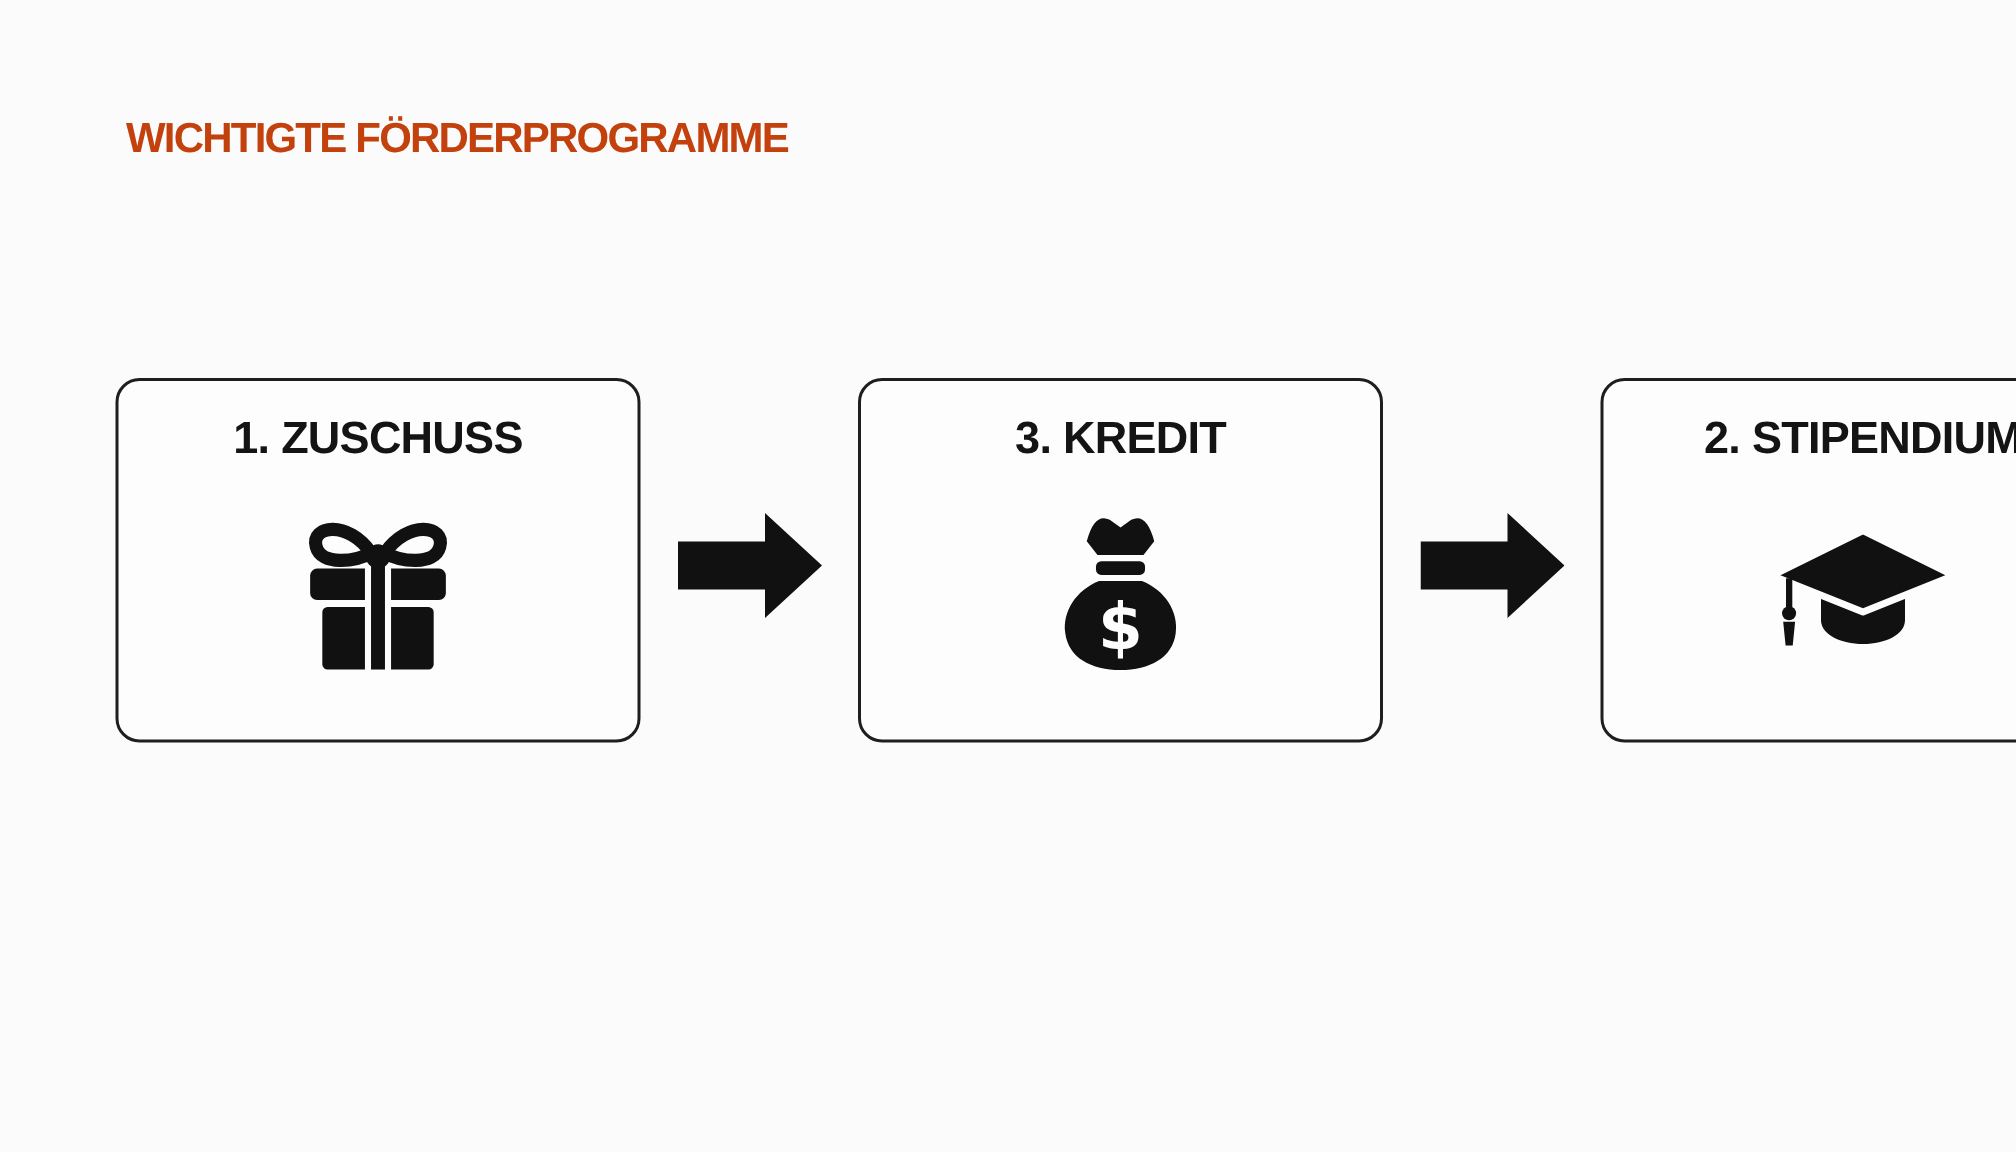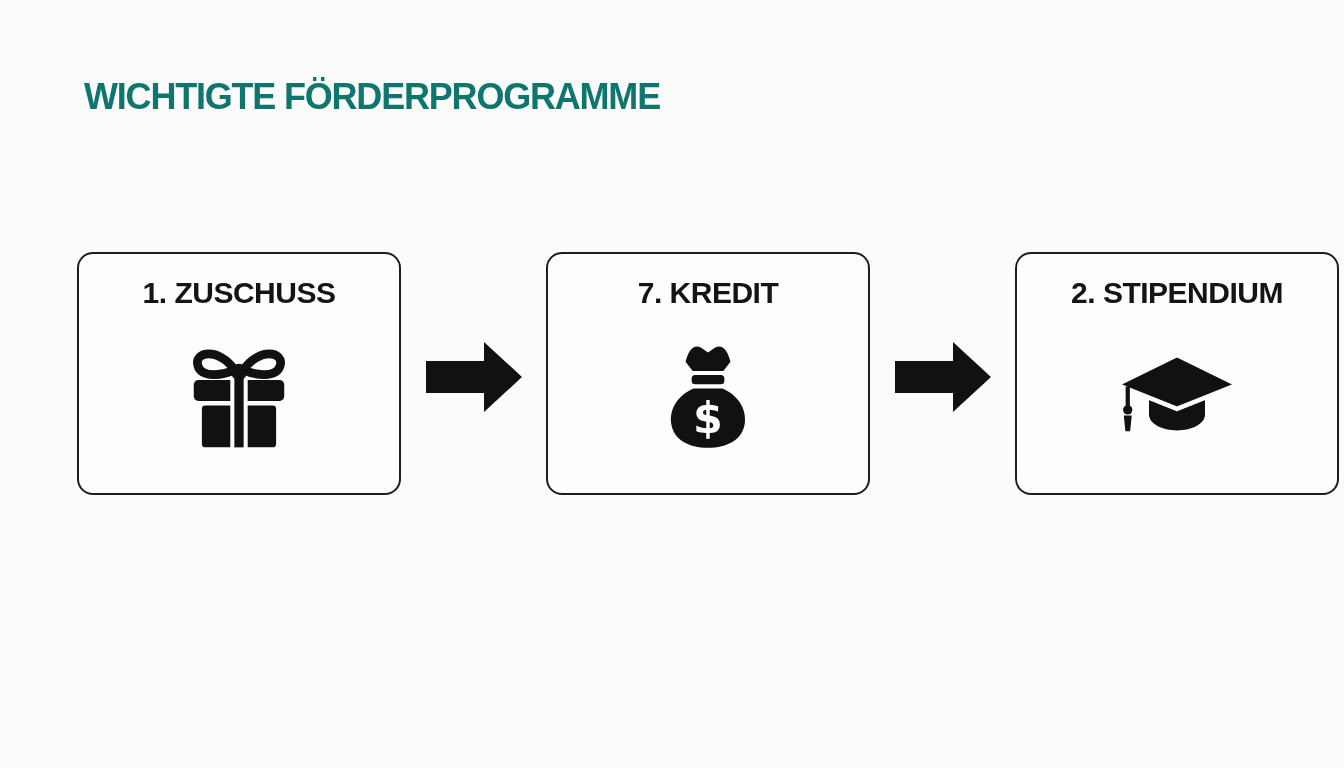--- a/index.html
+++ b/index.html
@@ -16,35 +16,35 @@
     inset: 0;
     width: 1344px;
     height: 768px;
     background: #fbfbfb;
   }
   .page-title {
     position: absolute;
     left: 84px;
     top: 76px;
     margin: 0;
-    font-size: 36px;
+    font-size: 28px;
     font-weight: 700;
     letter-spacing: -1.2px;
-    color: #0f766e;
+    color: #c2410c;
     white-space: nowrap;
   }
   .flow-row {
     position: absolute;
     left: 77px;
     top: 252px;
     display: flex;
     align-items: center;
   }
   .step-card {
-    width: 324px;
+    width: 350px;
     height: 243px;
     box-sizing: border-box;
     border: 2px solid #1e1e1e;
     border-radius: 16px;
     background: #fdfdfd;
     display: flex;
     flex-direction: column;
     align-items: center;
   }
   .step-label {
@@ -100,21 +100,21 @@
 
     <div class="arrow-cell">
       <span>
         <svg width="96" height="74" viewBox="0 0 96 74">
           <path class="ink" d="M0,21 H58 V2 L96,37 L58,72 V53 H0 Z"></path>
         </svg>
       </span>
     </div>
 
     <div class="step-card">
-      <h2 class="step-label">7. KREDIT</h2>
+      <h2 class="step-label">3. KREDIT</h2>
       <div class="icon-wrap">
         <span>
           <svg width="92" height="118" viewBox="0 0 90 115">
             <path class="ink" d="M23,26 Q28,7 38,12 L45,17 L52,12 Q62,7 67,26 L60,35 L30,35 Z"></path>
             <rect class="ink" x="29" y="39" width="32" height="9" rx="3.5"></rect>
             <path class="ink" d="M31,52 L59,52 C74,58 83,72 81,86 C79,102 64,110 45,110 C26,110 11,102 9,86 C7,72 16,58 31,52 Z"></path>
             <text x="45" y="96" text-anchor="middle" font-family="'DejaVu Sans', sans-serif" font-size="42" font-weight="bold" fill="#fdfdfd">$</text>
           </svg>
         </span>
       </div>

